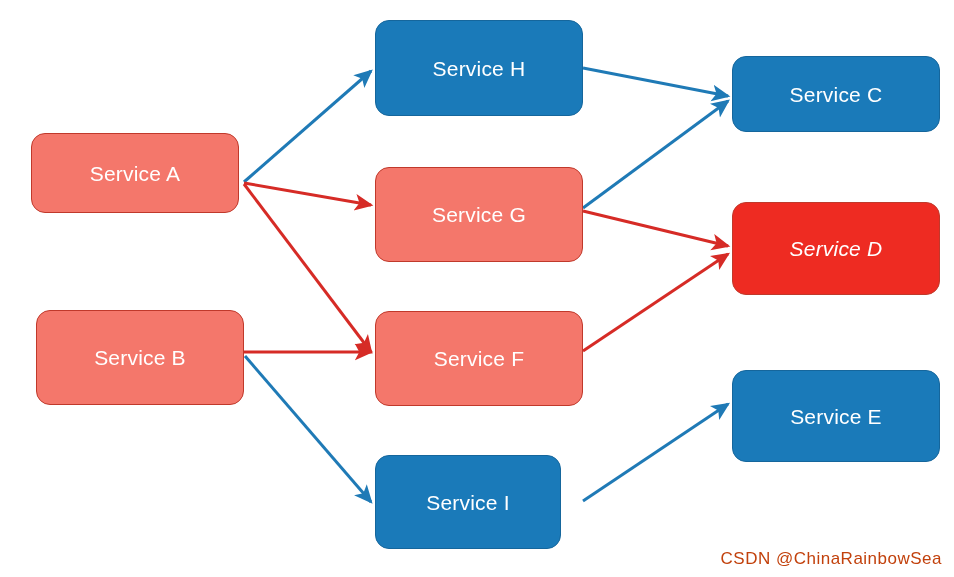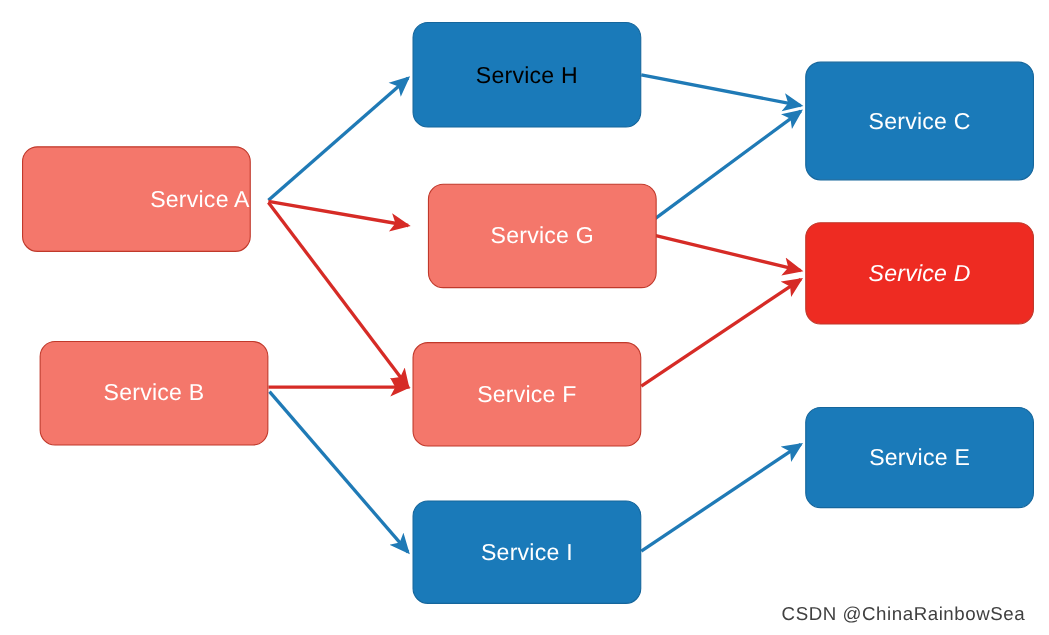--- a/index.html
+++ b/index.html
@@ -37,23 +37,23 @@
     letter-spacing: 0.2px;
     user-select: none;
     z-index: 5;
   }
   .node-label {
     pointer-events: none;
     line-height: 1;
   }
   .watermark {
     position: absolute;
-    right: 22px;
+    right: 12px;
     bottom: 8px;
-    color: #404040;
+    color: #c2410c;
     font-size: 17px;
     letter-spacing: 0.5px;
     z-index: 8;
     user-select: none;
   }
 </style>
 </head>
 <body>
 
 <div id="canvas">
@@ -75,39 +75,39 @@
         <line x1="245" y1="356" x2="371" y2="502" stroke="#1F7AB6" stroke-width="3" stroke-linecap="butt" marker-end="url(#arrow-blue)"></line>
         <line x1="583" y1="68" x2="728" y2="96" stroke="#1F7AB6" stroke-width="3" stroke-linecap="butt" marker-end="url(#arrow-blue)"></line>
         <line x1="583" y1="208" x2="728" y2="101" stroke="#1F7AB6" stroke-width="3" stroke-linecap="butt" marker-end="url(#arrow-blue)"></line>
         <line x1="583" y1="211" x2="728" y2="246" stroke="#D62B26" stroke-width="3" stroke-linecap="butt" marker-end="url(#arrow-red)"></line>
         <line x1="583" y1="351" x2="728" y2="254" stroke="#D62B26" stroke-width="3" stroke-linecap="butt" marker-end="url(#arrow-red)"></line>
         <line x1="583" y1="501" x2="728" y2="404" stroke="#1F7AB6" stroke-width="3" stroke-linecap="butt" marker-end="url(#arrow-blue)"></line>
       </g>
   </svg>
 
   <div id="nodes-group">
-      <div class="node" style="left: 20px; top: 133px; width: 208px; height: 96px; background: rgb(244, 119, 107); border: 1.6px solid rgb(192, 57, 43); color: rgb(255, 255, 255); justify-content: flex-end;">
+      <div class="node" style="left: 31px; top: 133px; width: 208px; height: 80px; background: rgb(244, 119, 107); border: 1.6px solid rgb(192, 57, 43); color: rgb(255, 255, 255);">
         <span class="node-label">Service A</span>
       </div>
       <div class="node" style="left: 36px; top: 310px; width: 208px; height: 95px; background: rgb(244, 119, 107); border: 1.6px solid rgb(192, 57, 43); color: rgb(255, 255, 255); justify-content: center;">
         <span class="node-label">Service B</span>
       </div>
-      <div class="node" style="left: 375px; top: 20px; width: 208px; height: 96px; background: rgb(26, 122, 185); border: 1.6px solid rgb(21, 102, 156); color: #000000;">
+      <div class="node" style="left: 375px; top: 20px; width: 208px; height: 96px; background: rgb(26, 122, 185); border: 1.6px solid rgb(21, 102, 156); color: #ffffff;">
         <span class="node-label">Service H</span>
       </div>
-      <div class="node" style="left: 389px; top: 167px; width: 208px; height: 95px; background: rgb(244, 119, 107); border: 1.6px solid rgb(192, 57, 43); color: rgb(255, 255, 255);">
+      <div class="node" style="left: 375px; top: 167px; width: 208px; height: 95px; background: rgb(244, 119, 107); border: 1.6px solid rgb(192, 57, 43); color: rgb(255, 255, 255);">
         <span class="node-label">Service G</span>
       </div>
       <div class="node" style="left: 375px; top: 311px; width: 208px; height: 95px; background: rgb(244, 119, 107); border: 1.6px solid rgb(192, 57, 43); color: rgb(255, 255, 255); align-items: center;">
         <span class="node-label">Service F</span>
       </div>
-      <div class="node" style="left: 375px; top: 455px; width: 208px; height: 94px; background: rgb(26, 122, 185); border: 1.6px solid rgb(21, 102, 156); color: rgb(255, 255, 255);">
+      <div class="node" style="left: 375px; top: 455px; width: 186px; height: 94px; background: rgb(26, 122, 185); border: 1.6px solid rgb(21, 102, 156); color: rgb(255, 255, 255);">
         <span class="node-label">Service I</span>
       </div>
-      <div class="node" style="left: 732px; top: 56px; width: 208px; height: 108px; background: rgb(26, 122, 185); border: 1.6px solid rgb(21, 102, 156); color: rgb(255, 255, 255);">
+      <div class="node" style="left: 732px; top: 56px; width: 208px; height: 76px; background: rgb(26, 122, 185); border: 1.6px solid rgb(21, 102, 156); color: rgb(255, 255, 255);">
         <span class="node-label">Service C</span>
       </div>
       <div class="node" style="left: 732px; top: 202px; width: 208px; height: 93px; background: rgb(238, 43, 34); border: 1.6px solid rgb(192, 57, 43); color: rgb(255, 255, 255); font-style: italic;">
         <span class="node-label">Service D</span>
       </div>
       <div class="node" style="left: 732px; top: 370px; width: 208px; height: 92px; background: rgb(26, 122, 185); border: 1.6px solid rgb(21, 102, 156); color: rgb(255, 255, 255);">
         <span class="node-label">Service E</span>
       </div>
     </div>
 

